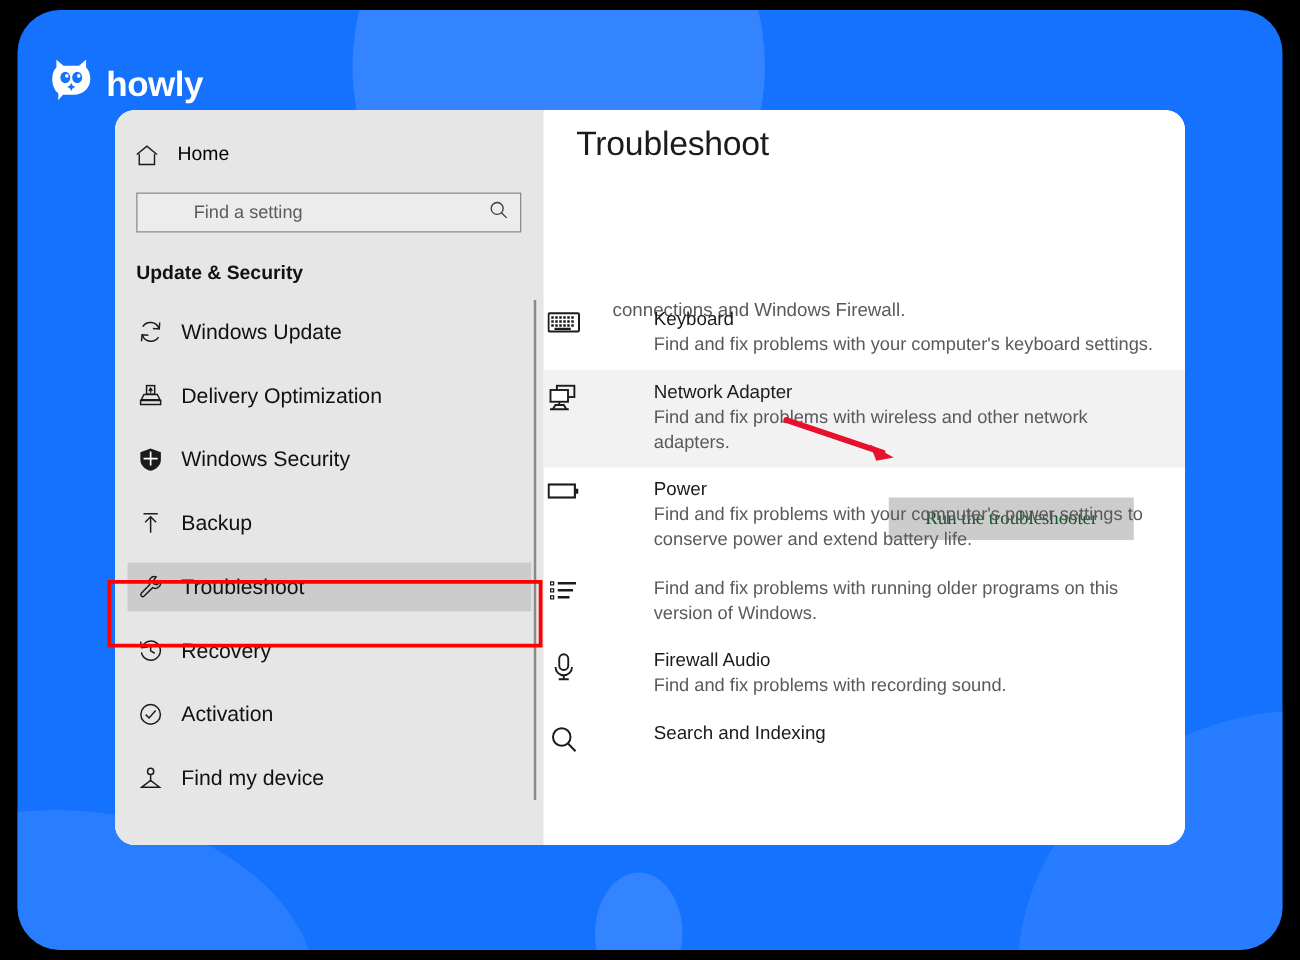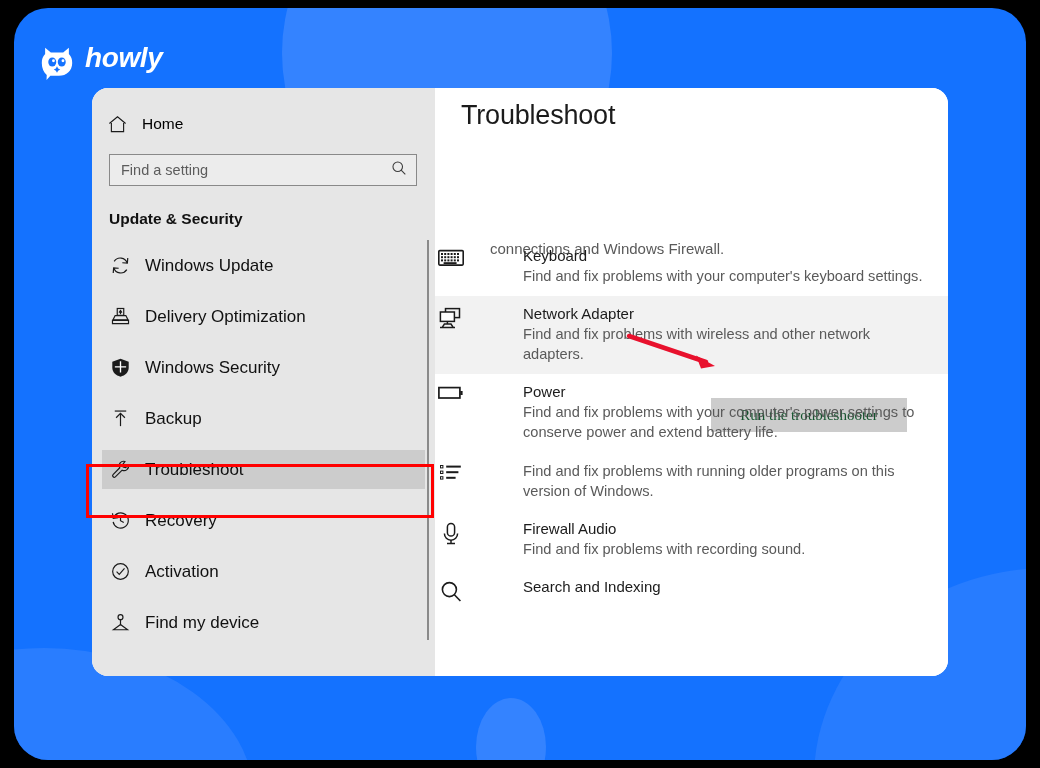--- a/index.html
+++ b/index.html
@@ -39,23 +39,22 @@
   #blob-a { left: 268px; top: -130px;  width: 330px; height: 350px; }
   #blob-c { left: 462px;  top: 690px; width: 70px;  height: 98px; }
   #blob-d { left: -180px; top: 640px; width: 420px; height: 300px; opacity:.55; }
   #blob-e { left: 740px;  top: 182px; width: 56px;  height: 80px; opacity:.6; }
   #blob-f { left: 800px;  top: 560px; width: 470px; height: 420px; opacity:.5; }
 
   
   #logo {
     position: absolute;
     left: 38px; top: 44px;
-    display: flex; align-items: flex-start; gap: 9px;
+    display: flex; align-items: flex-end; gap: 9px;
     z-index: 5;
-    font-style: italic;
   }
   #logo-mark { width: 38px; height: 38px; display:block; }
   #logo-text {
     color: #ffffff;
     font-size: 28px;
     font-weight: bold;
     letter-spacing: -0.4px;
     line-height: 1;
   }
 
@@ -117,20 +116,21 @@
     padding: 0 8px 0 11px;
   }
   #search-input {
     flex: 1;
     border: none;
     outline: none;
     background: transparent;
     font-family: "Liberation Sans", sans-serif;
     font-size: 14.5px;
     color: #5C5C5C;
+    margin-left: 34px;
   }
   #search-input::placeholder { color: #5C5C5C; opacity: 1; }
 
   #section-heading {
     padding: 24px 0 8px 17px;
     font-size: 15.5px;
     font-weight: bold;
     color: #111111;
   }
 

